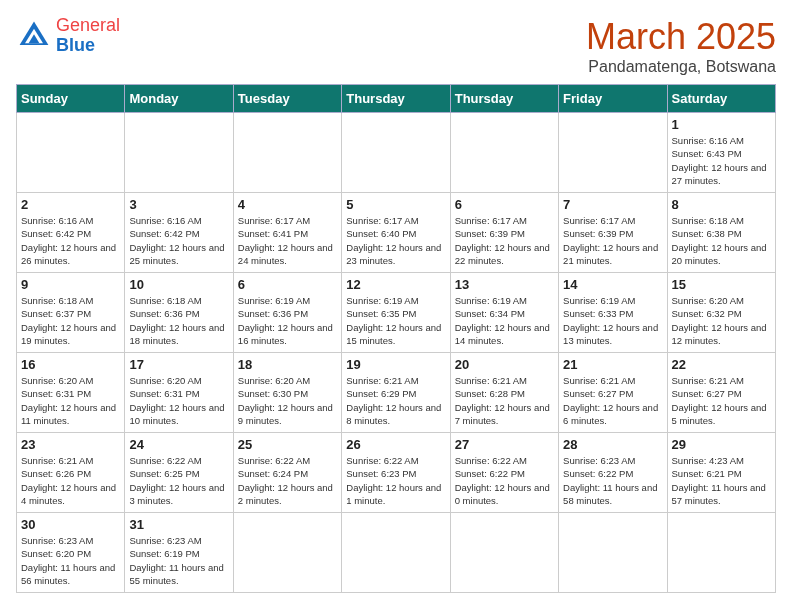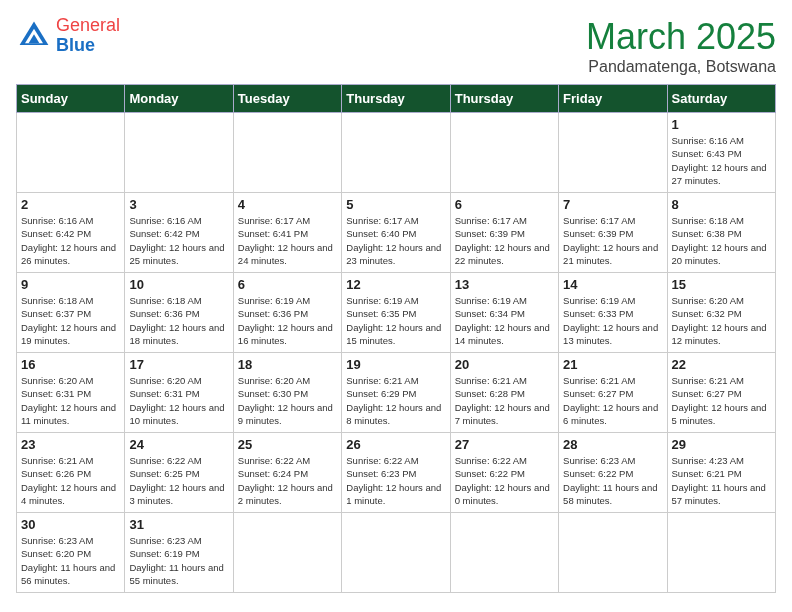--- a/index.html
+++ b/index.html
@@ -30,35 +30,35 @@
     .logo-text span.blue { color: #1a6fc4; font-weight: bold; margin-top: 40px; }
     .logo-icon {
       width: 36px;
       height: 36px;
     }
     .title-area {
       text-align: right;
     }
     .month-title {
       font-size: 36px;
-      color: #15803d;
+      color: #c2410c;
       font-weight: normal;
     }
     .location-title {
       font-size: 16px;
       color: #444;
       text-align: right;
     }
     .calendar {
       width: 100%;
       border-collapse: collapse;
       table-layout: fixed;
     }
     .calendar thead th {
-      background: #14532d;
+      background: #0f766e;
       color: #fff;
       font-size: 13px;
       font-weight: bold;
       padding: 6px 4px;
       text-align: left;
       border: 1px solid #aac;
       margin-top: 39px;
     }
     .calendar tbody td {
       border: 1px solid #ccc;

